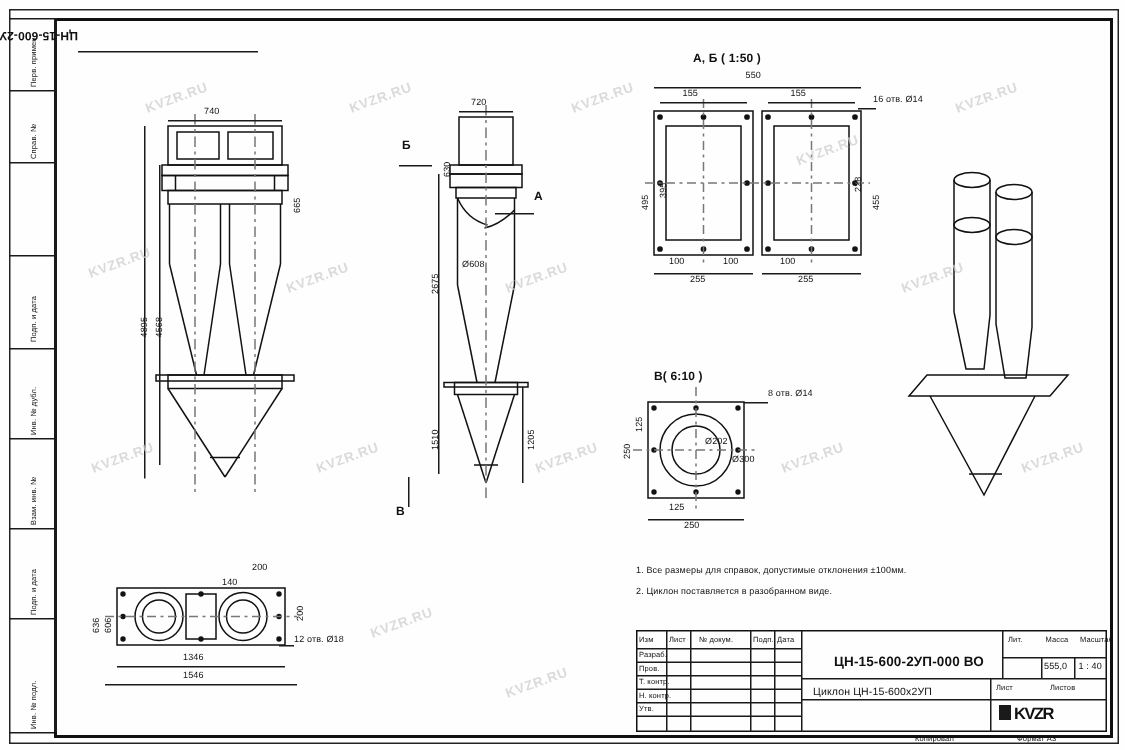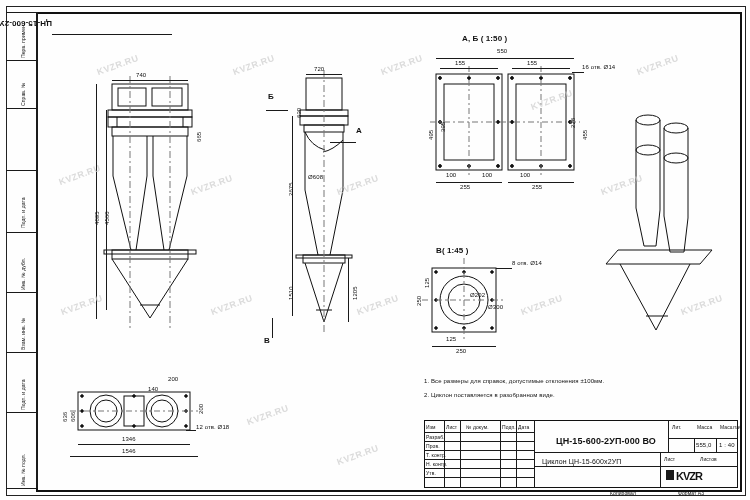--- a/index.html
+++ b/index.html
@@ -218,21 +218,21 @@
   <div class="lbl s6 rot90" style="left:582px;top:140px;">455</div>
   <div class="lbl s6 rot90" style="left:570px;top:128px;">228</div>
   <div class="lbl s6" style="left:446px;top:172px;">100</div>
   <div class="lbl s6" style="left:482px;top:172px;">100</div>
   <div class="lbl s6" style="left:520px;top:172px;">100</div>
   <div class="lbl s6" style="left:460px;top:184px;">255</div>
   <div class="lbl s6" style="left:532px;top:184px;">255</div>
   <div class="ln" style="left:436px;top:182px;width:66px;height:1px;"></div>
   <div class="ln" style="left:508px;top:182px;width:66px;height:1px;"></div>
 
-  <div class="lbl s8" style="left:436px;top:246px;">В( 1:45 )</div>
+  <div class="lbl s8" style="left:436px;top:246px;">В( 6:10 )</div>
   <div class="lbl s6" style="left:512px;top:260px;">8 отв. Ø14</div>
   <div class="ln" style="left:496px;top:268px;width:16px;height:1px;"></div>
   <div class="lbl s6 rot90" style="left:424px;top:288px;">125</div>
   <div class="lbl s6 rot90" style="left:416px;top:306px;">250</div>
   <div class="lbl s6" style="left:470px;top:292px;">Ø202</div>
   <div class="lbl s6" style="left:488px;top:304px;">Ø300</div>
   <div class="lbl s6" style="left:446px;top:336px;">125</div>
   <div class="lbl s6" style="left:456px;top:348px;">250</div>
   <div class="ln" style="left:432px;top:346px;width:64px;height:1px;"></div>
 

